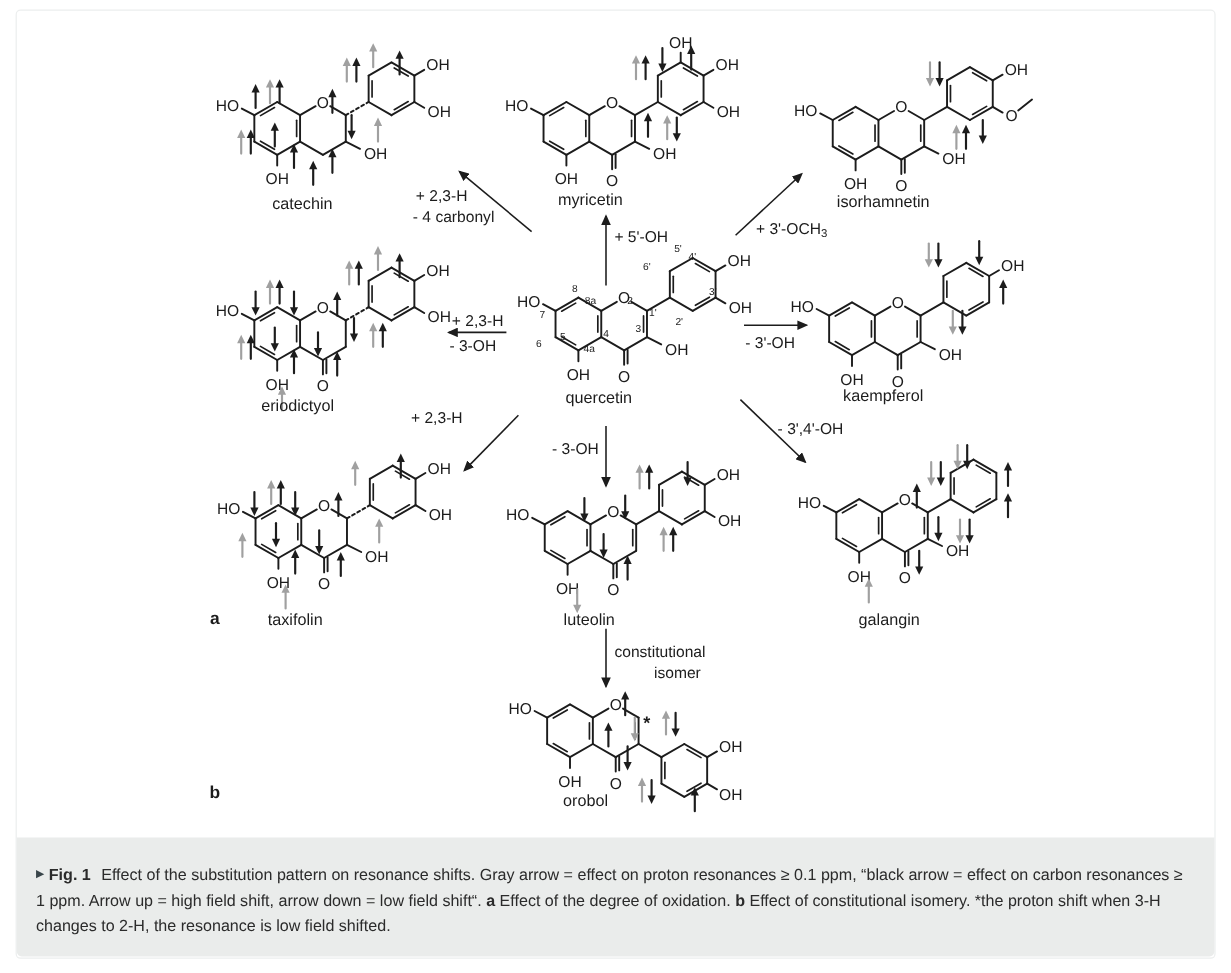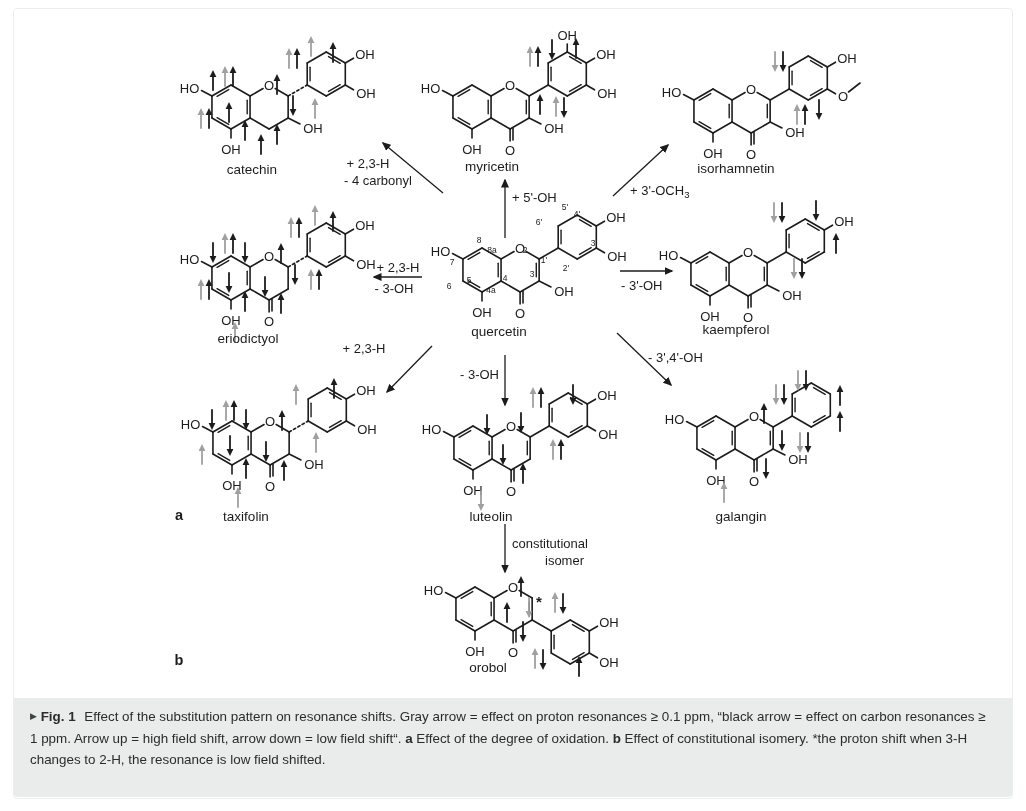--- a/index.html
+++ b/index.html
@@ -9,21 +9,21 @@
     font-family:"Liberation Sans",sans-serif;
   }
   .frame{
     position:absolute;left:13px;top:8px;width:998px;height:789px;
     border:1px solid #eceeee;border-radius:4px;background:#ffffff;
   }
   #fig-svg{position:absolute;left:0;top:0;}
   .caption-box{
     position:absolute;left:14px;top:698px;width:998px;height:99px;
     background:#eaeceb;border-radius:0 0 4px 4px;box-sizing:border-box;
-    padding:8px 20px 0 16px;
+    padding:20px 20px 0 16px;
   }
   .caption-text{margin:0;font-size:13.4px;line-height:1.62;color:#2b2b2b;}
   .marker{font-size:9px;color:#39454a;vertical-align:2px;}
   .figlab{font-weight:bold;margin-right:5px;}
   .cap-b{font-weight:bold;}
 </style>
 </head>
 <body>
 
 <div class="frame"></div>

